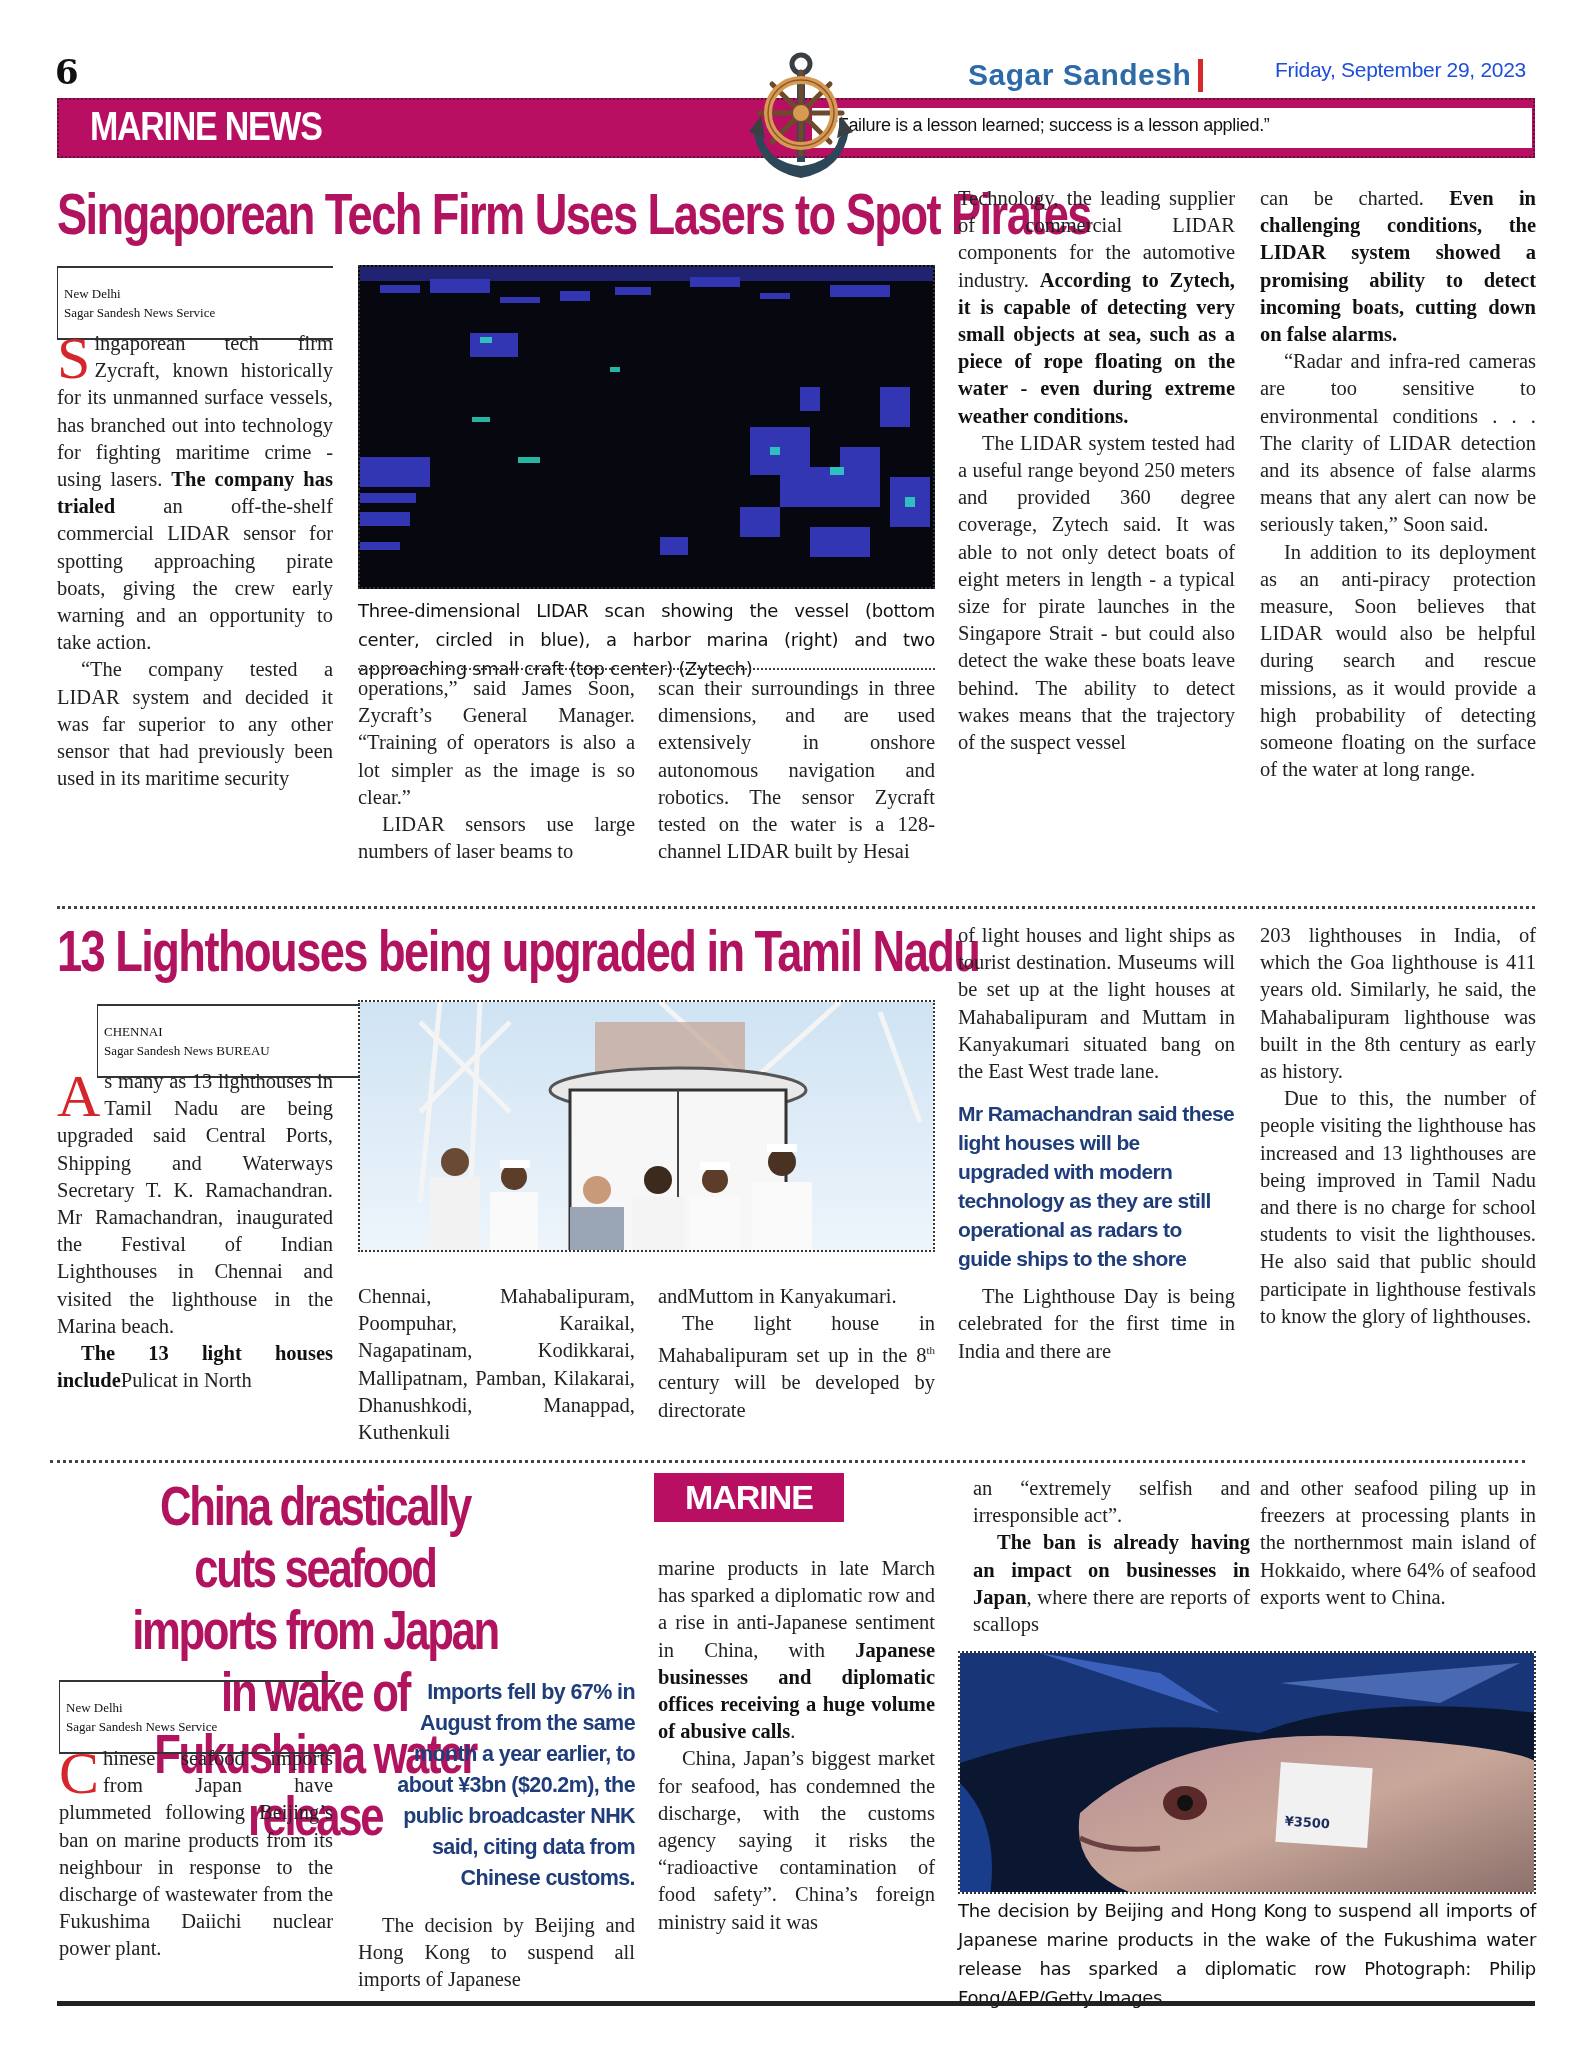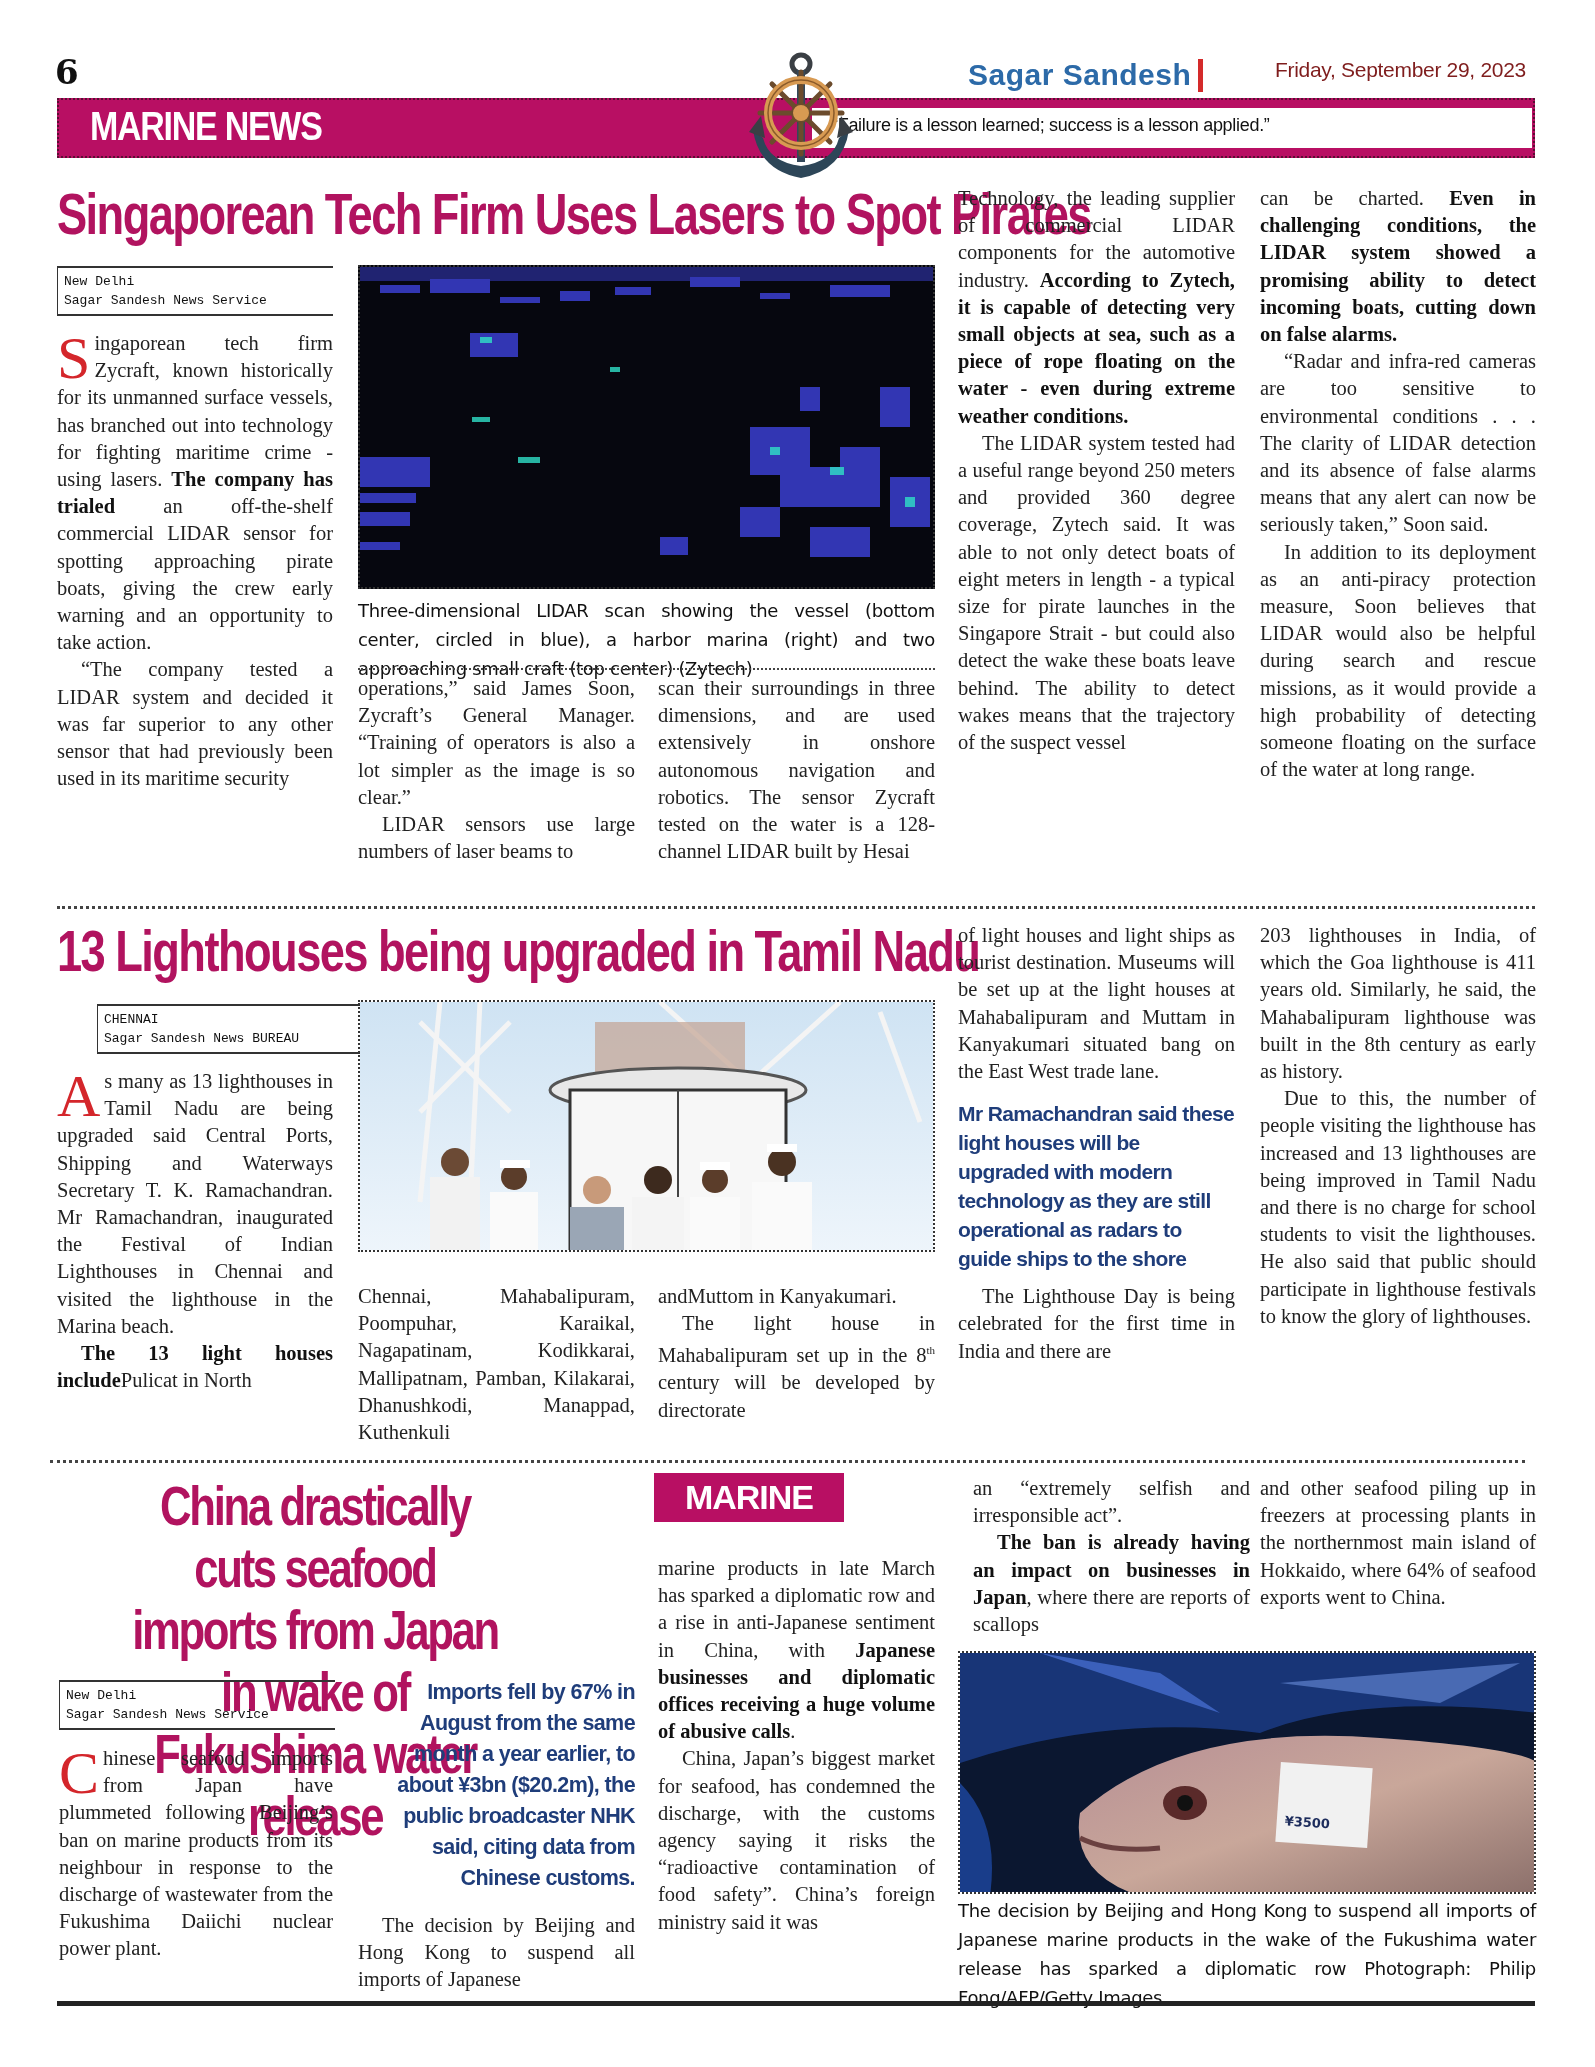--- a/index.html
+++ b/index.html
@@ -4,40 +4,40 @@
 <style>
   * { box-sizing: border-box; margin: 0; padding: 0; }
   html, body { width: 1595px; height: 2067px; background: #ffffff; overflow: hidden; }
   body { position: relative; font-family: "Liberation Serif", serif; color: #1c1c1c; }
   .abs { position: absolute; }
 
   
   .page-num { left: 55px; top: 52px; font-family: "DejaVu Serif", serif; font-weight: bold; font-size: 34px; color: #111; }
   .masthead { left: 968px; top: 58px; font-family: "Liberation Sans", sans-serif; font-weight: bold; font-size: 30px; color: #2c6aa8; letter-spacing: 0.5px; text-align: center; }
   .mast-bar { left: 1198px; top: 59px; width: 5px; height: 33px; background: #d42a2a; }
-  .dateline { left: 1275px; top: 58px; font-family: "Liberation Sans", sans-serif; font-size: 21px; color: #7f1d1d; letter-spacing: -0.3px; }
+  .dateline { left: 1275px; top: 58px; font-family: "Liberation Sans", sans-serif; font-size: 21px; color: #1d4ed8; letter-spacing: -0.3px; }
 
   .banner { left: 57px; top: 98px; width: 1478px; height: 60px; background: #b80f63; border: 2px dotted #5a0f33; }
   .banner-title { left: 90px; top: 104px; font-family: "Liberation Sans", sans-serif; font-weight: bold; font-size: 40px; color: #fff; letter-spacing: -1.5px; transform: scaleX(0.85); transform-origin: left; }
   .quote-box { left: 812px; top: 108px; width: 720px; height: 40px; background: #fff; border-top: 1px solid #fff; }
   .quote-text { left: 832px; top: 115px; font-family: "Liberation Sans", sans-serif; font-size: 18px; color: #111; letter-spacing: -0.3px; }
 
   .logo { left: 745px; top: 50px; width: 112px; height: 134px; }
 
   
   .headline { font-family: "Liberation Sans", sans-serif; font-weight: bold; color: #b1135f; letter-spacing: -2px; transform: scaleX(0.78); transform-origin: left top; white-space: nowrap; }
   .h1 { left: 57px; top: 180px; font-size: 58px; }
   .h2 { left: 57px; top: 917px; font-size: 58px; }
   .h3 { left: 60px; top: 1475px; width: 510px; font-size: 56px; line-height: 62px; text-align: center; transform: none; white-space: normal; letter-spacing: -3px; }
   .h3 span { display: inline-block; transform: scaleX(0.78); }
 
   .section-tag { left: 654px; top: 1473px; width: 190px; height: 49px; background: #b80f63; color: #fff; font-family: "Liberation Sans", sans-serif; font-weight: bold; font-size: 34px; text-align: center; line-height: 49px; letter-spacing: -1px; }
 
   
-  .byline { width: 276px; border-top: 2px solid #333; border-bottom: 2px solid #333; border-left: 1.5px solid #333; padding: 4px 6px; font-family: Liberation Mono, monospace; font-size: 13px; line-height: 19px; color: #111; }
+  .byline { width: 276px; border-top: 2px solid #333; border-bottom: 2px solid #333; border-left: 1.5px solid #333; padding: 16px 6px; font-family: Liberation Serif, serif; font-size: 13px; line-height: 19px; color: #111; }
 
   
   .col { font-size: 20.5px; line-height: 27.2px; text-align: justify; color: #222; }
   .col p { text-indent: 24px; }
   .col p.first { text-indent: 0; }
   .col b { font-weight: bold; color: #111; }
   .drop { float: left; font-size: 60px; line-height: 48px; color: #d4262b; margin: 4px 4px 0 0; font-family: "Liberation Serif", serif; }
 
   .pull { font-family: "Liberation Sans", sans-serif; font-weight: bold; color: #1f3d7a; font-size: 21px; line-height: 29px; letter-spacing: -0.6px; }
 

